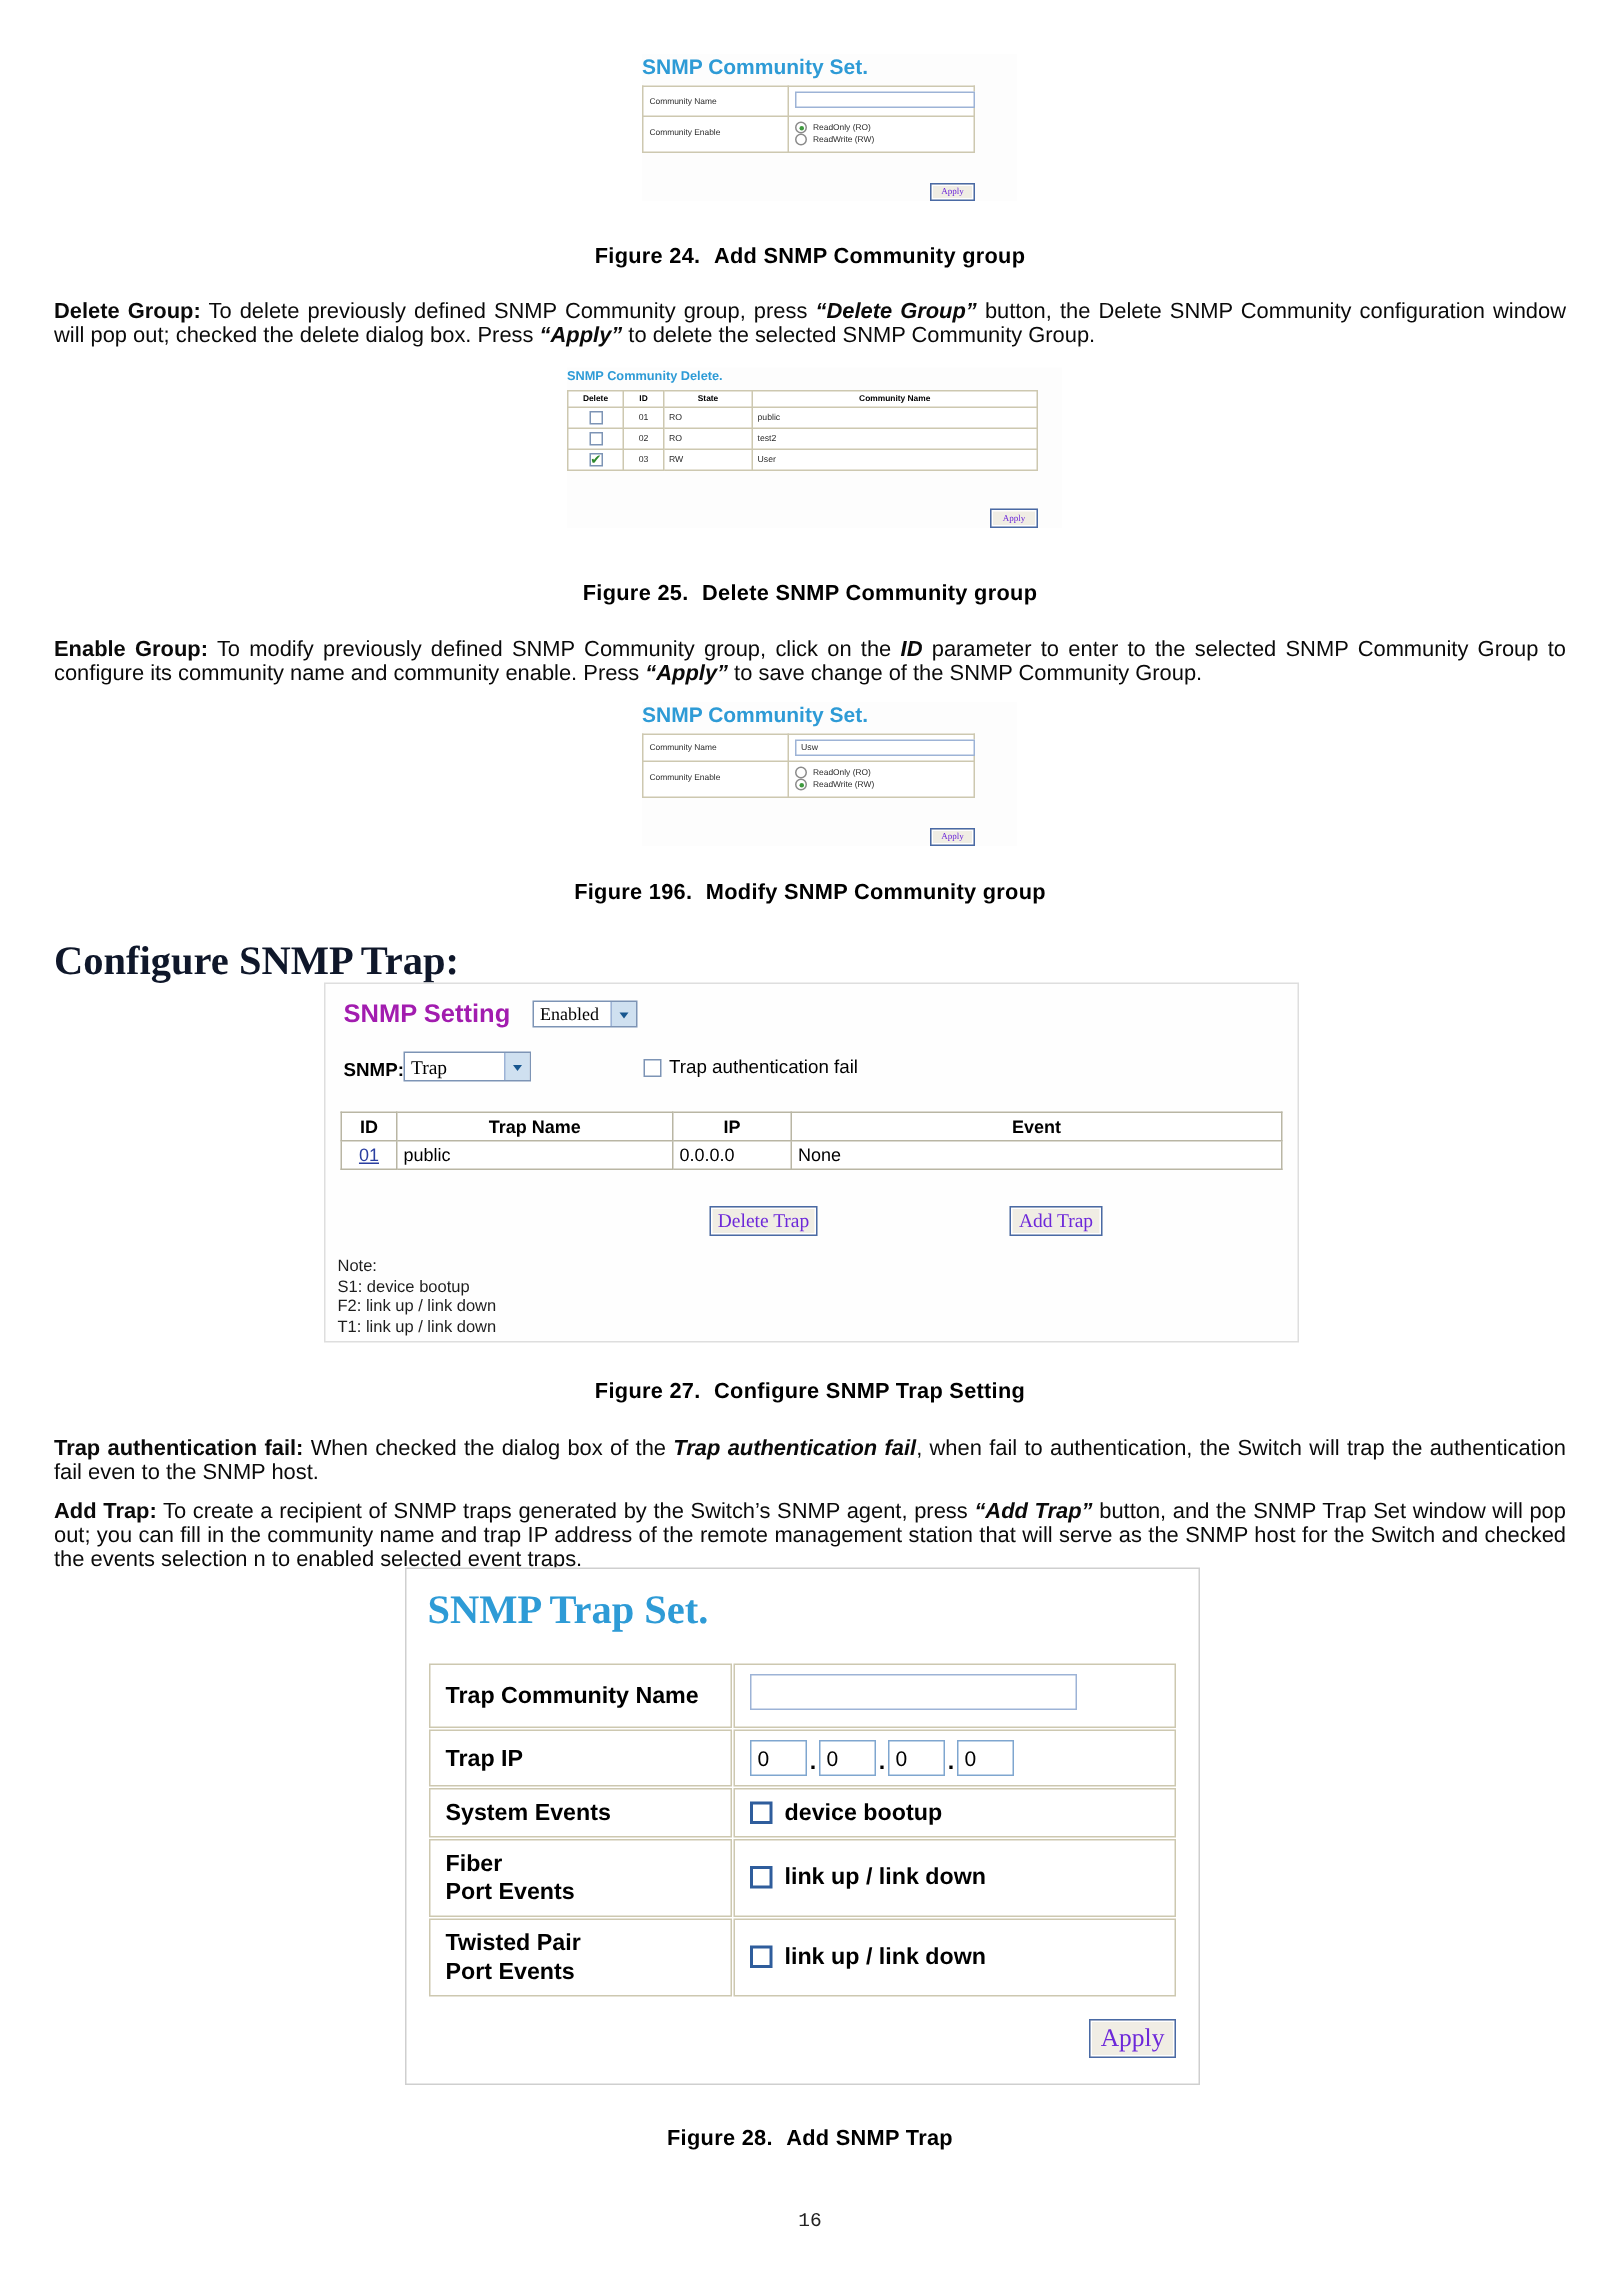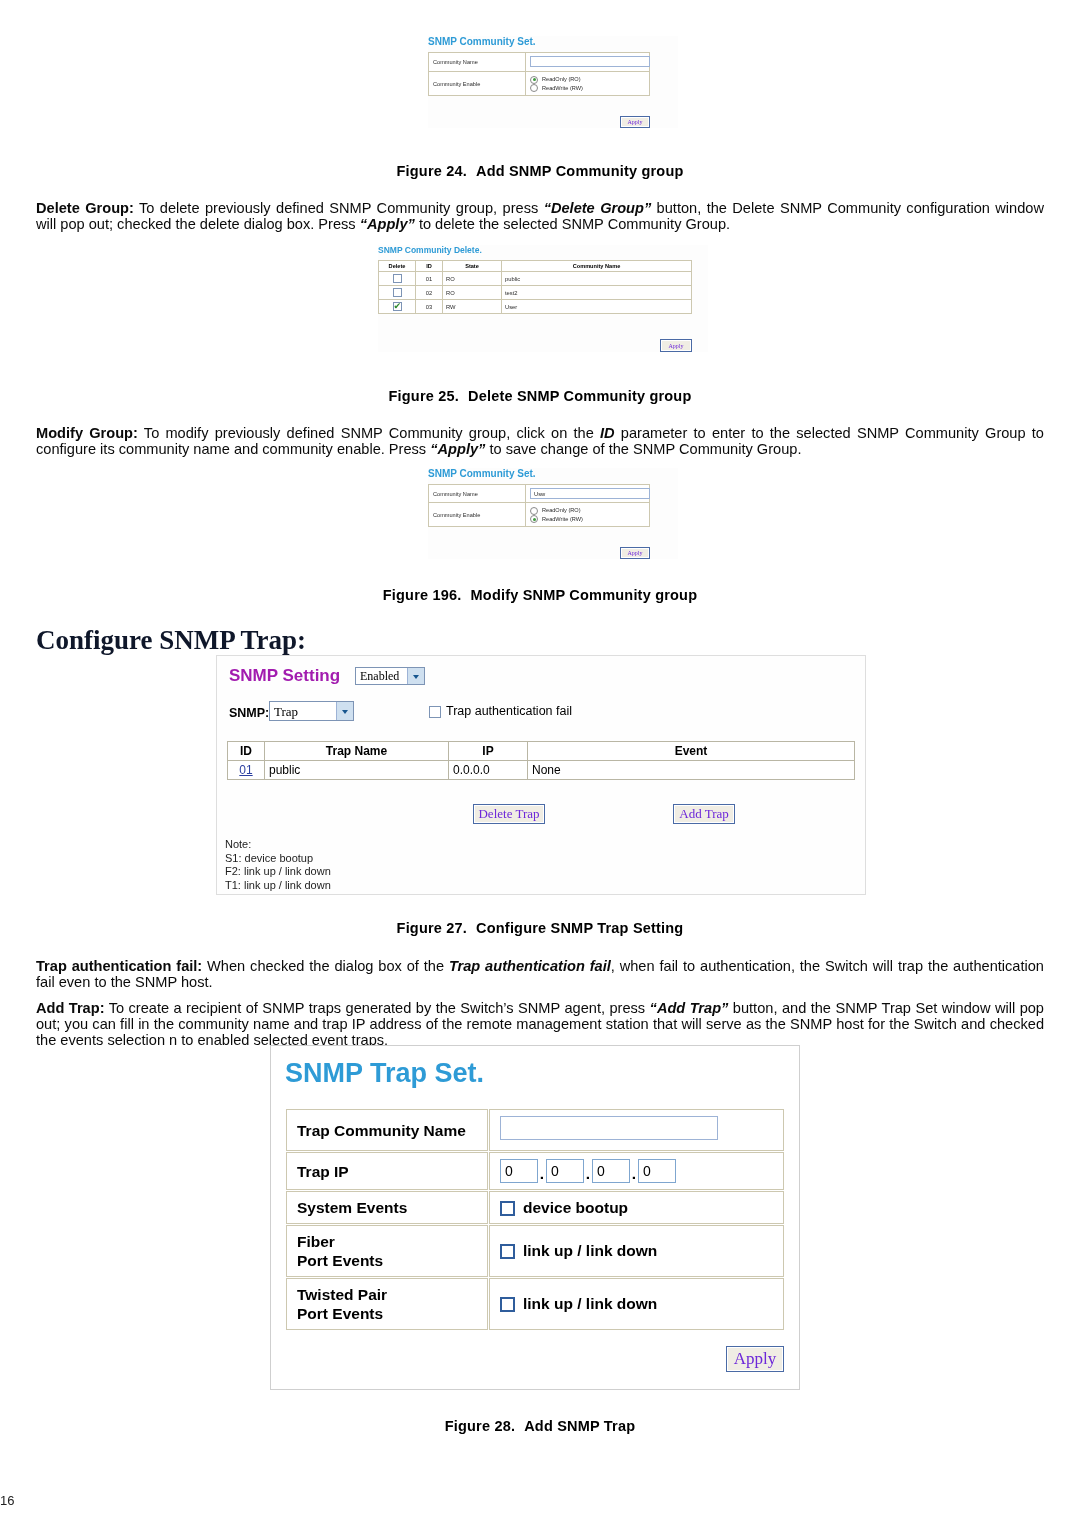--- a/index.html
+++ b/index.html
@@ -49,24 +49,24 @@
     position: absolute;
     font-family: "Liberation Serif", serif;
     font-size: 27px;
     font-weight: bold;
     color: #0f172a;
   }
 
   .page-number {
     position: absolute;
     width: 100%;
+    text-align: center;
     font-size: 13px;
-    font-family: Liberation Sans, sans-serif;
+    font-family: Liberation Mono, monospace;
     color: #222;
-    margin-top: 20px;
   }
 
   
   .shot {
     position: absolute;
     background: #fdfdfd;
     box-sizing: border-box;
   }
 
   .shot-title {
@@ -171,21 +171,21 @@
     border-top: 4px solid #17568f;
   }
   .select .val {
     display: block;
     padding: 0 20px 0 4px;
     line-height: inherit;
   }
 
   
   .commset { width: 250px; }
-  .commset .shot-title { font-size: 10px; }
+  .commset .shot-title { font-size: 14px; }
   .commset table { width: 222px; margin-top: 5px; }
   .commset td { font-size: 5.6px; padding: 3px 4px; color: #2b2b2b; }
   .commset .lbl { width: 88px; }
   .commset .field { padding: 3px 4px; }
   .commset .mini-input { width: 120px; height: 11px; }
   .commset .radio-row { font-size: 5.6px; line-height: 8px; color: #2b2b2b; }
   .commset .btn { font-size: 6px; width: 30px; height: 12px; line-height: 11px; }
 
   
   .commdel { width: 330px; }
@@ -261,21 +261,21 @@
   
   .trapset {
     left: 270px; top: 1045px;
     width: 530px; height: 345px;
     border: 1px solid #cfcfcf;
     background: #ffffff;
   }
   .trapset .hdr {
     position: absolute; left: 14px; top: 12px;
     font-size: 27px; color: #2e9bd6; font-weight: bold;
-    font-family: Liberation Sans, sans-serif;
+    font-family: Liberation Serif, serif;
   }
   .trapset table.ts-tbl {
     position: absolute; left: 14px; top: 62px;
     width: 500px;
     border-collapse: separate;
     border-spacing: 1px;
   }
   .trapset table.ts-tbl td {
     border: 1px solid #cdc8b0;
     background: #ffffff;
@@ -396,21 +396,21 @@
     <div style="text-align:right; width:314px; margin-top:20px;">
       <span class="btn">Apply</span>
     </div>
   </div>
 
   <div class="caption" style="top:388px;">
     <span>Figure 25.</span><span class="gap"></span><span>Delete SNMP Community group</span>
   </div>
 
   <div class="para" style="left:36px; top:425px; width:1008px;">
-    <b>Modify Group:</b><span> To modify previously defined SNMP Community group, click on the </span><span class="bi">ID</span><span> parameter to enter to the selected SNMP Community Group to configure its community name and community enable. Press </span><span class="bi">“Apply”</span><span> to save change of the SNMP Community Group.</span>
+    <b>Enable Group:</b><span> To modify previously defined SNMP Community group, click on the </span><span class="bi">ID</span><span> parameter to enter to the selected SNMP Community Group to configure its community name and community enable. Press </span><span class="bi">“Apply”</span><span> to save change of the SNMP Community Group.</span>
   </div>
 
   <div class="shot commset" style="left:428px; top:468px;">
     <div class="shot-title">SNMP Community Set.</div>
     <table class="mini-table">
       <tbody>
           <tr>
         <td class="lbl">Community Name</td>
         <td class="field">
           <span class="mini-input" style="padding-left:3px; font-size:5.8px; line-height:11px; color:#2b2b2b;">Usw</span>

